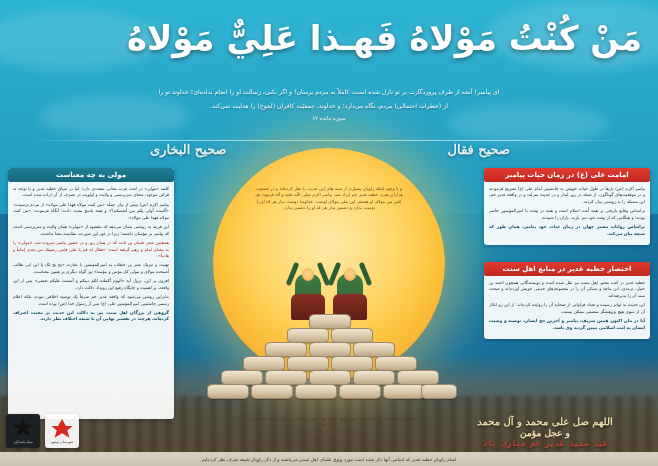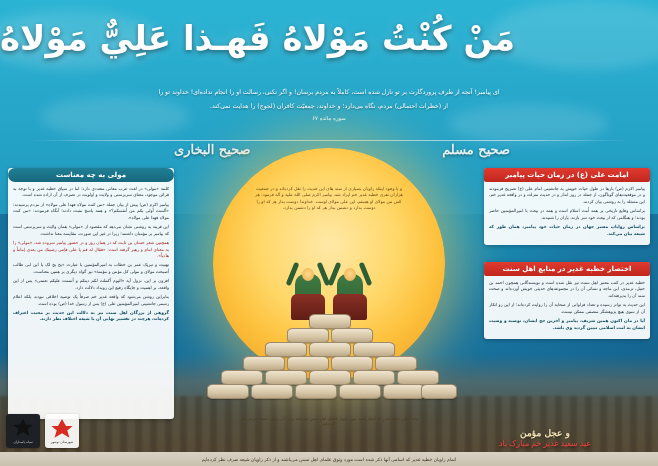--- a/index.html
+++ b/index.html
@@ -56,22 +56,22 @@
     width: 150px;
     text-align: center;
     font-size: 4.4px;
     line-height: 1.45;
     color: #6b4a12;
     direction: rtl;
   }
   
   .header-title {
     position: absolute;
-    left: 0; right: 4px; top: 18px;
-    text-align: left;
+    left: 0; right: 16px; top: 18px;
+    text-align: right;
     font-family: "DejaVu Sans", sans-serif;
     font-size: 34px;
     font-weight: bold;
     color: #ffffff;
     text-shadow: 0 2px 5px rgba(0,0,0,.45), 0 0 16px rgba(255,255,255,.25);
     letter-spacing: 1px;
     direction: rtl;
   }
   .header-sub {
     position: absolute;
@@ -101,21 +101,21 @@
   .stamp {
     position: absolute;
     top: 142px;
     font-size: 13px;
     font-weight: bold;
     color: rgba(255,255,255,.88);
     text-shadow: 0 1px 3px rgba(0,0,0,.4);
     font-family: "DejaVu Serif", serif;
   }
   .stamp.right { right: 148px; }
-  .stamp.left  { left: 150px; margin-left: 24px; }
+  .stamp.left  { left: 150px; }
 
   
   .card {
     position: absolute;
     background: rgba(255,255,255,0.93);
     border-radius: 3px;
     box-shadow: 0 1px 4px rgba(0,0,0,.28);
     padding: 4px 5px 5px;
     direction: rtl;
   }
@@ -125,21 +125,20 @@
     color: #fff;
     font-size: 7px;
     font-weight: bold;
     text-align: center;
     padding: 3px 4px;
     border-radius: 2px;
     margin: -4px -5px 4px -5px;
   }
   .card-title.teal {
     background: linear-gradient(180deg, #1f7f96 0%, #17687c 100%);
-    border-radius: 7px;
   }
   .card p {
     margin: 0 0 3px 0;
     font-size: 4.3px;
     line-height: 1.5;
     color: #20303a;
     text-align: justify;
   }
   .card p.q {
     color: #0d4a5c;
@@ -266,21 +265,21 @@
   }
   .calli .l2 {
     font-size: 9px; font-weight: bold; color: #f0e2b4;
     text-shadow: 0 1px 3px rgba(0,0,0,.5);
     font-family: "DejaVu Serif", serif;
     margin-top: 1px;
   }
   .calli .l3 {
     font-size: 8px; font-weight: bold; color: #c6433a;
     text-shadow: 0 1px 3px rgba(0,0,0,.55);
-    font-family: Liberation Serif, serif;
+    font-family: Liberation Mono, monospace;
     margin-top: 1px;
   }
 </style>
 </head>
 <body>
 
 <div id="poster">
 
   <div class="sky-top"></div>
 
@@ -295,21 +294,21 @@
   <div class="header-title">مَنْ كُنْتُ مَوْلاهُ فَهـذا عَلِيٌّ مَوْلاهُ</div>
 
   <div class="header-sub">
     <div class="fa">ای پیامبر! آنچه از طرف پروردگارت بر تو نازل شده است، کاملاً به مردم برسان! و اگر نکنی، رسالت او را انجام نداده‌ای! خداوند تو را</div>
     <div class="fa">از (خطرات احتمالی) مردم، نگاه می‌دارد؛ و خداوند، جمعیّت کافران (لجوج) را هدایت نمی‌کند.</div>
     <div class="src">سوره مائده ۶۷</div>
   </div>
 
   <div class="divider"></div>
 
-  <div class="stamp right">صحیح مسلم</div>
+  <div class="stamp right">صحیح فقال</div>
   <div class="stamp left">صحیح البخاری</div>
 
   <div class="sun"></div>
   <div class="sun-inner-text">و با وجود اینکه راویان بسیاری از سند های این حدیث را نقل کرده‌اند و در جمعیت هزاران نفری خطبه غدیر خم ایراد شد، پیامبر اکرم صلی الله علیه و آله فرمود: هر کس من مولای او هستم، این علی مولای اوست. خداوندا دوست بدار هر که او را دوست بدارد و دشمن بدار هر که او را دشمن بدارد.</div>
 
   <div class="figure" id="figure-a">
     <div class="fig-arm l"></div>
     <div class="fig-arm r"></div>
     <div class="fig-body"></div>
     <div class="fig-robe"></div>
@@ -369,20 +368,21 @@
     <p>پیامبر اکرم (ص) پیش از بیان جمله «من کنت مولاه فهذا علی مولاه» از مردم پرسیدند: «ألست أولی بکم من أنفسکم؟» و همه پاسخ مثبت دادند؛ آنگاه فرمودند: «من کنت مولاه فهذا علی مولاه».</p>
     <p>این قرینه به روشنی نشان می‌دهد که مقصود از «مولی» همان ولایت و سرپرستی است که پیامبر بر مؤمنان داشتند؛ زیرا در غیر این صورت، مقایسه معنا نداشت.</p>
     <p class="hl">همچنین شعر حسان بن ثابت که در همان روز و در حضور پیامبر سروده شد، «مولی» را به معنای امام و رهبر گرفته است: «فقال له قم یا علی فإننی رضیتک من بعدی إماماً و هادیاً».</p>
     <p>تهنیت و تبریک عمر بن خطاب به امیرالمؤمنین با عبارت «بخ بخ لک یا ابن ابی طالب أصبحت مولای و مولی کل مؤمن و مؤمنة» نیز گواه دیگری بر همین معناست.</p>
     <p>افزون بر این، نزول آیه «الیوم أکملت لکم دینکم و أتممت علیکم نعمتی» پس از این واقعه، بر اهمیت و جایگاه رفیع این رویداد دلالت دارد.</p>
     <p>بنابراین روشن می‌شود که واقعه غدیر خم صرفاً یک توصیه اخلاقی نبوده، بلکه اعلام رسمی جانشینی امیرالمؤمنین علی (ع) پس از رسول خدا (ص) بوده است.</p>
     <p class="q">گروهی از بزرگان اهل سنت نیز به دلالت این حدیث بر محبت اعتراف کرده‌اند، هرچند در تفسیر نهایی آن با شیعه اختلاف نظر دارند.</p>
   </div>
 
   <div class="calli">
+    <div class="l1">اللهم صل علی محمد و آل محمد</div>
     <div class="l2">و عجل مؤمن</div>
     <div class="l3">عید سعید غدیر خم مبارک باد</div>
   </div>
 
   <div class="logos">
     <div class="logo-box dark">
       <div class="logo-emblem"></div>
       <div class="logo-cap">سپاه پاسداران</div>
     </div>
     <div class="logo-box">

